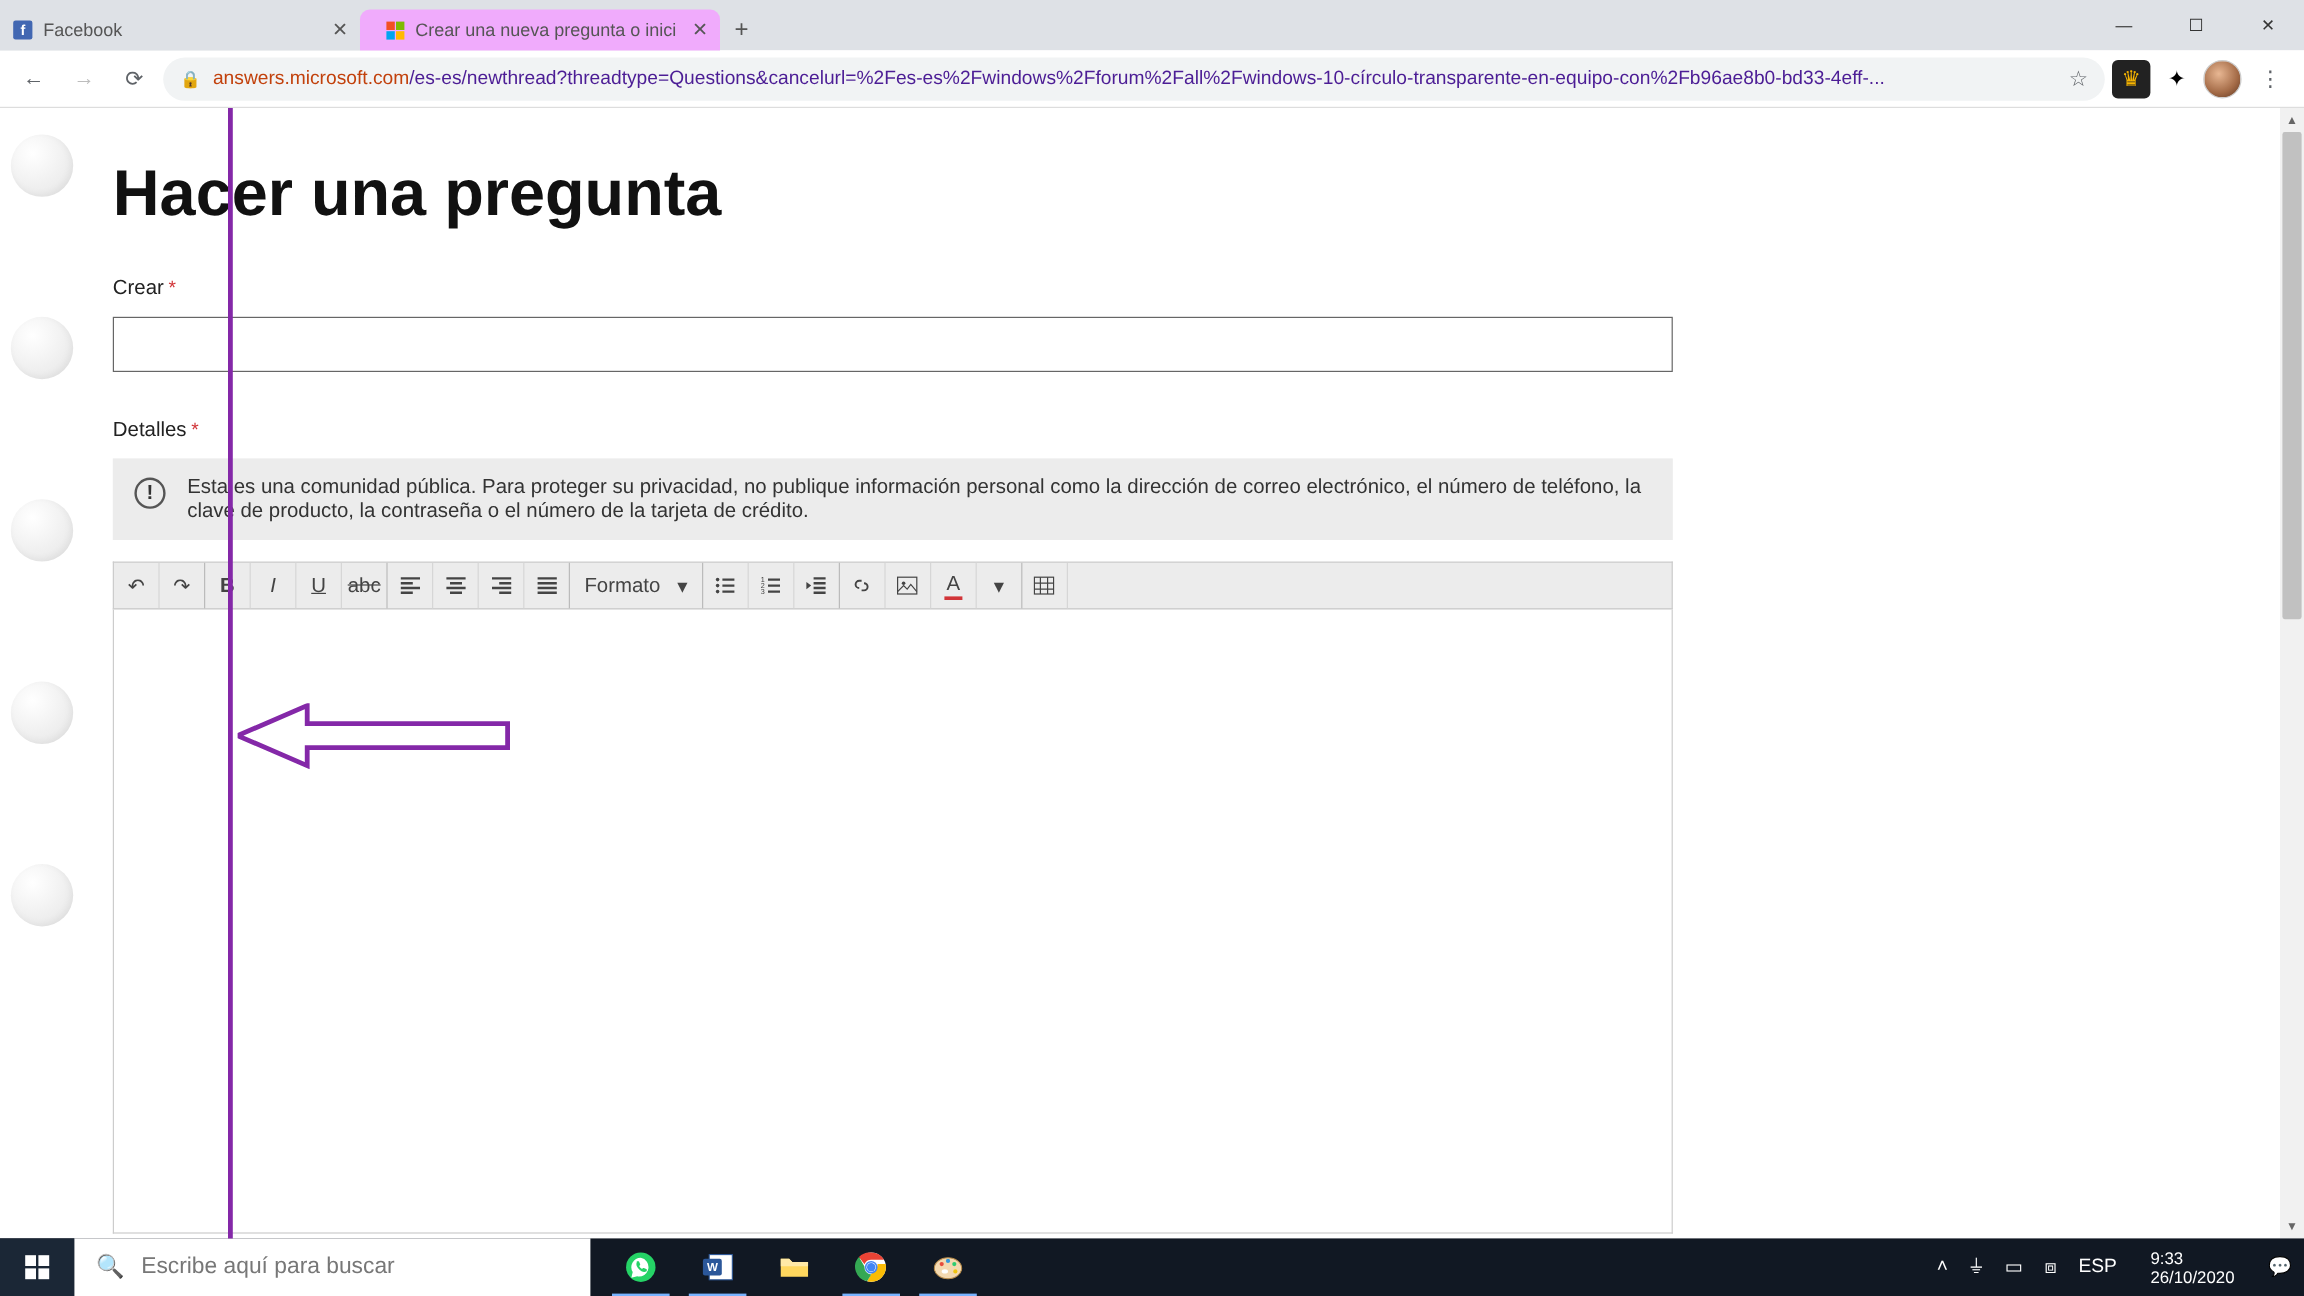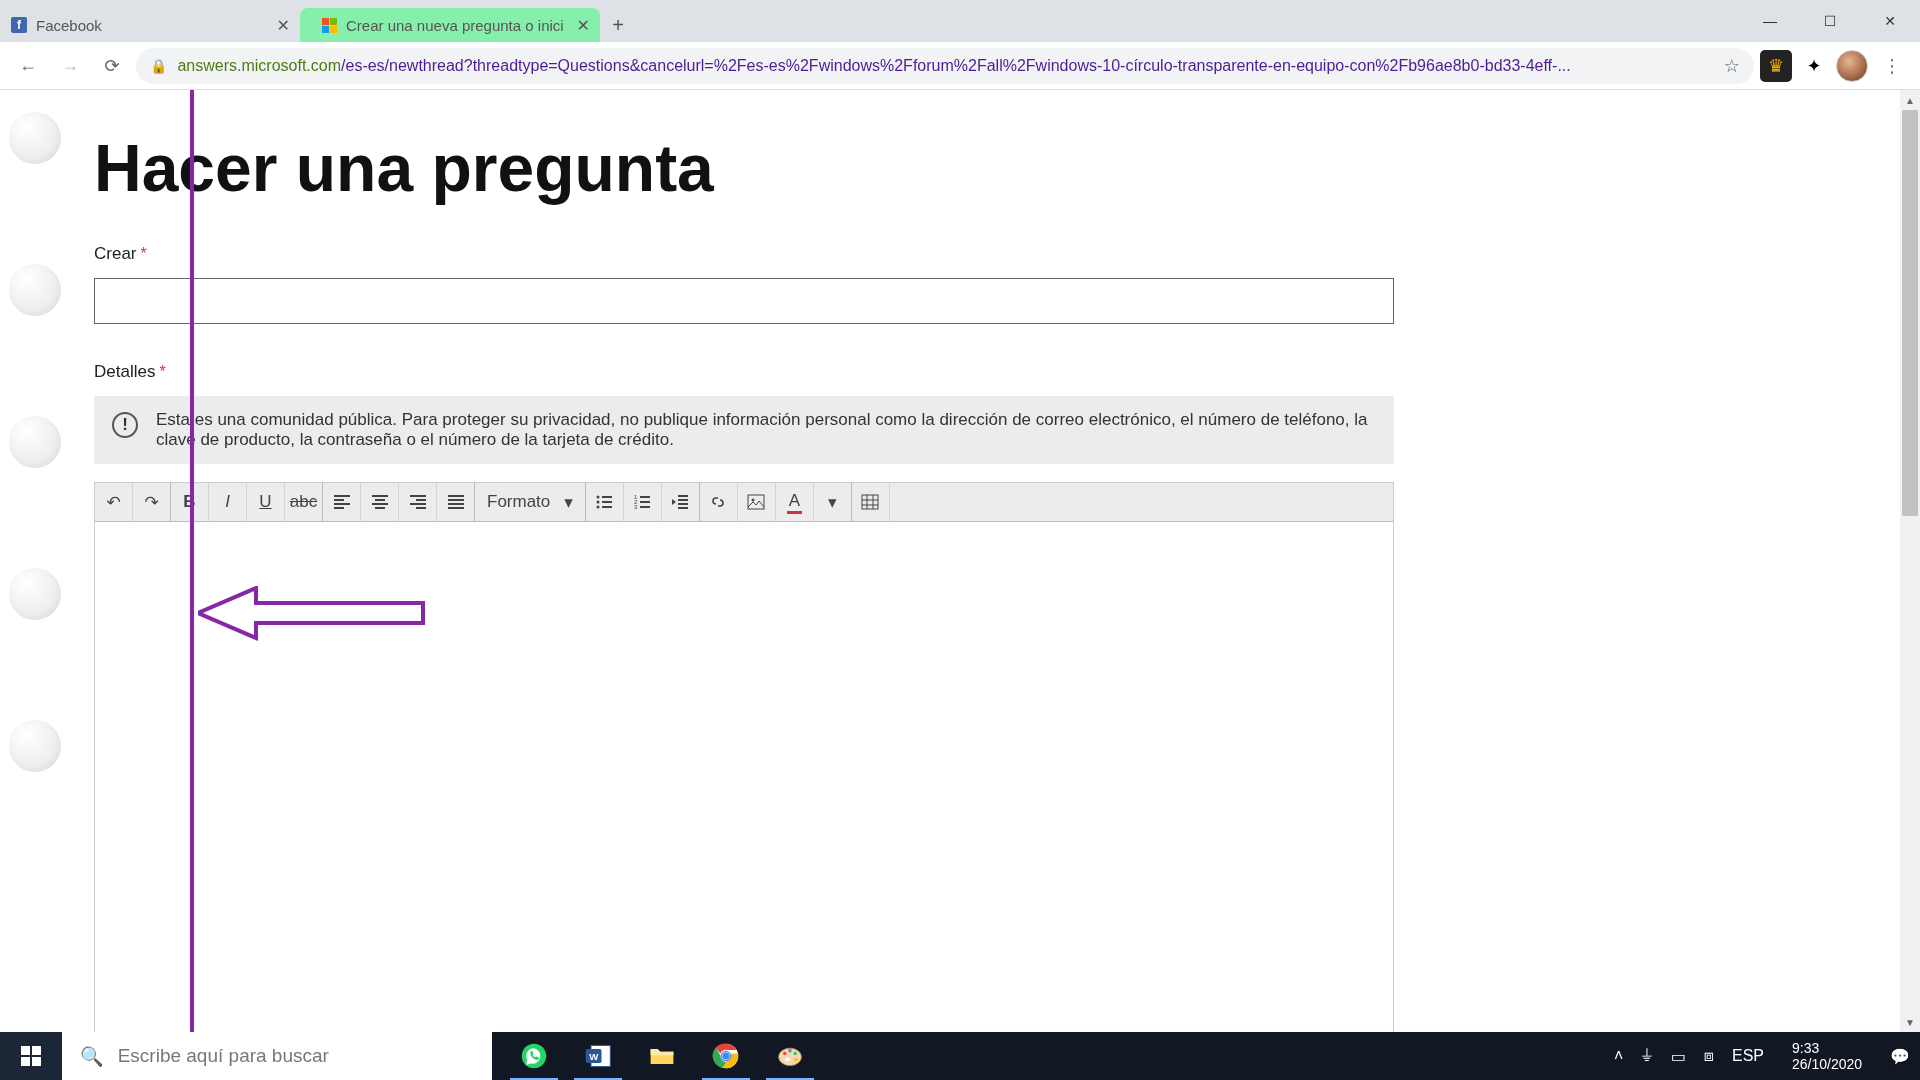--- a/index.html
+++ b/index.html
@@ -2,21 +2,21 @@
 <html><head>
 <meta charset="utf-8">
 <style>
   * { margin:0; padding:0; box-sizing:border-box; font-family:"Segoe UI",Arial,sans-serif; }
   html,body { width:1920px; height:1080px; overflow:hidden; background:#fff; }
 
   
   .chrome-tabs { height:42px; background:#dee1e6; display:flex; align-items:flex-end; }
   .tab { height:34px; min-width:300px; max-width:300px; background:#dee1e6; border-radius:8px 8px 0 0;
          display:flex; align-items:center; gap:8px; padding:0 10px; font-size:15px; color:#555; cursor:pointer; }
-  .tab.active { background:#86efac;padding-left:20px; }
+  .tab.active { background:#f0abfc;padding-left:20px; }
   .tab .favicon { width:18px; height:18px; display:flex; align-items:center; justify-content:center; }
   .tab .title { flex:1; white-space:nowrap; overflow:hidden; text-overflow:ellipsis; }
   .tab .close { font-size:16px; color:#555; }
   .fb-ico { background:#4267B2; color:#fff; font-weight:bold; font-size:12px; width:16px; height:16px;
             display:flex; align-items:center; justify-content:center; border-radius:2px; }
   .ms-ico { display:grid; grid-template-columns:7px 7px; grid-template-rows:7px 7px; gap:1px; }
   .ms-ico span:nth-child(1){background:#f25022;} .ms-ico span:nth-child(2){background:#7fba00;}
   .ms-ico span:nth-child(3){background:#00a4ef;} .ms-ico span:nth-child(4){background:#ffb900;}
   .newtab { width:36px; height:34px; display:flex; align-items:center; justify-content:center;
             font-size:20px; color:#555; cursor:pointer; }
@@ -24,21 +24,21 @@
   .win-btn { width:60px; height:42px; display:flex; align-items:center; justify-content:center;
              font-size:14px; color:#333; cursor:pointer; }
   .addr-bar { height:48px; background:#fff; display:flex; align-items:center; gap:6px; padding:0 10px;
               border-bottom:1px solid #ddd; }
   .nav-btn { width:36px; height:36px; display:flex; align-items:center; justify-content:center;
              font-size:18px; color:#5f6368; cursor:pointer; border-radius:50%; }
   .nav-btn.disabled { color:#bdbdbd; }
   .omnibox { flex:1; height:36px; background:#f1f3f4; border-radius:18px; display:flex;
              align-items:center; padding:0 14px; font-size:16px; color:#202124; }
   .omnibox .lock { color:#5f6368; margin-right:10px; font-size:14px; }
-  .omnibox .url-host { color:#4d7c0f; }
+  .omnibox .url-host { color:#c2410c; }
   .omnibox .url-path { color:#4c1d95; }
   .omnibox .star { margin-left:auto; color:#5f6368; font-size:18px; }
   .ext { width:32px; height:32px; border-radius:5px; display:flex; align-items:center;
          justify-content:center; font-size:18px; cursor:pointer; }
   .avatar { width:32px; height:32px; border-radius:50%; background:radial-gradient(circle at 40% 35%,#e8b793,#a36a46 60%,#5c3520);
             border:1px solid #ccc; }
 
   
   .viewport { position:relative; height:calc(1080px - 42px - 48px - 48px); overflow:hidden; background:#fff; }
   .scrollbar { position:absolute; right:0; top:0; width:20px; height:100%; background:#f1f1f1; }
@@ -46,21 +46,21 @@
                            font-size:10px; color:#666; cursor:pointer; }
   .scroll-track { height:calc(100% - 40px); position:relative; }
   .scroll-thumb { position:absolute; left:2px; right:2px; top:0; height:45%; background:#c1c1c1;
                   border-radius:2px; cursor:pointer; }
 
   .stack { position:absolute; left:0; top:22px; width:70px; }
   .bubble { width:52px; height:52px; border-radius:50%; background:radial-gradient(circle at 35% 30%,#fff,#f0f0f0 55%,#e6e6e6);
             box-shadow:inset -2px -2px 6px rgba(0,0,0,.05); margin:0 auto 100px; }
 
   .page { width:1300px; margin-left:94px; padding-top:40px; }
-  h1 { font-size:66px; font-weight:600; color:#111; }
+  h1 { font-size:54px; font-weight:600; color:#111; }
   .fld-group { margin-top:38px; }
   .fld-lbl { font-size:17px; color:#222; }
   .req { color:#d13438; margin-left:4px; }
   .subject { margin-top:14px; width:100%; height:46px; border:1px solid #666; background:#fff; }
   .info-box { margin-top:14px; background:#ececec; padding:14px 18px; display:flex; gap:18px;
               align-items:flex-start; font-size:17px; color:#333; }
   .info-ico { width:26px; height:26px; border:2px solid #555; border-radius:50%; display:flex;
               align-items:center; justify-content:center; font-weight:bold; flex:none; margin-top:2px; }
   .rte-bar { margin-top:18px; height:40px; background:#ececec; border:1px solid #ccc; border-bottom:1px solid #bbb;
              display:flex; align-items:stretch; }

